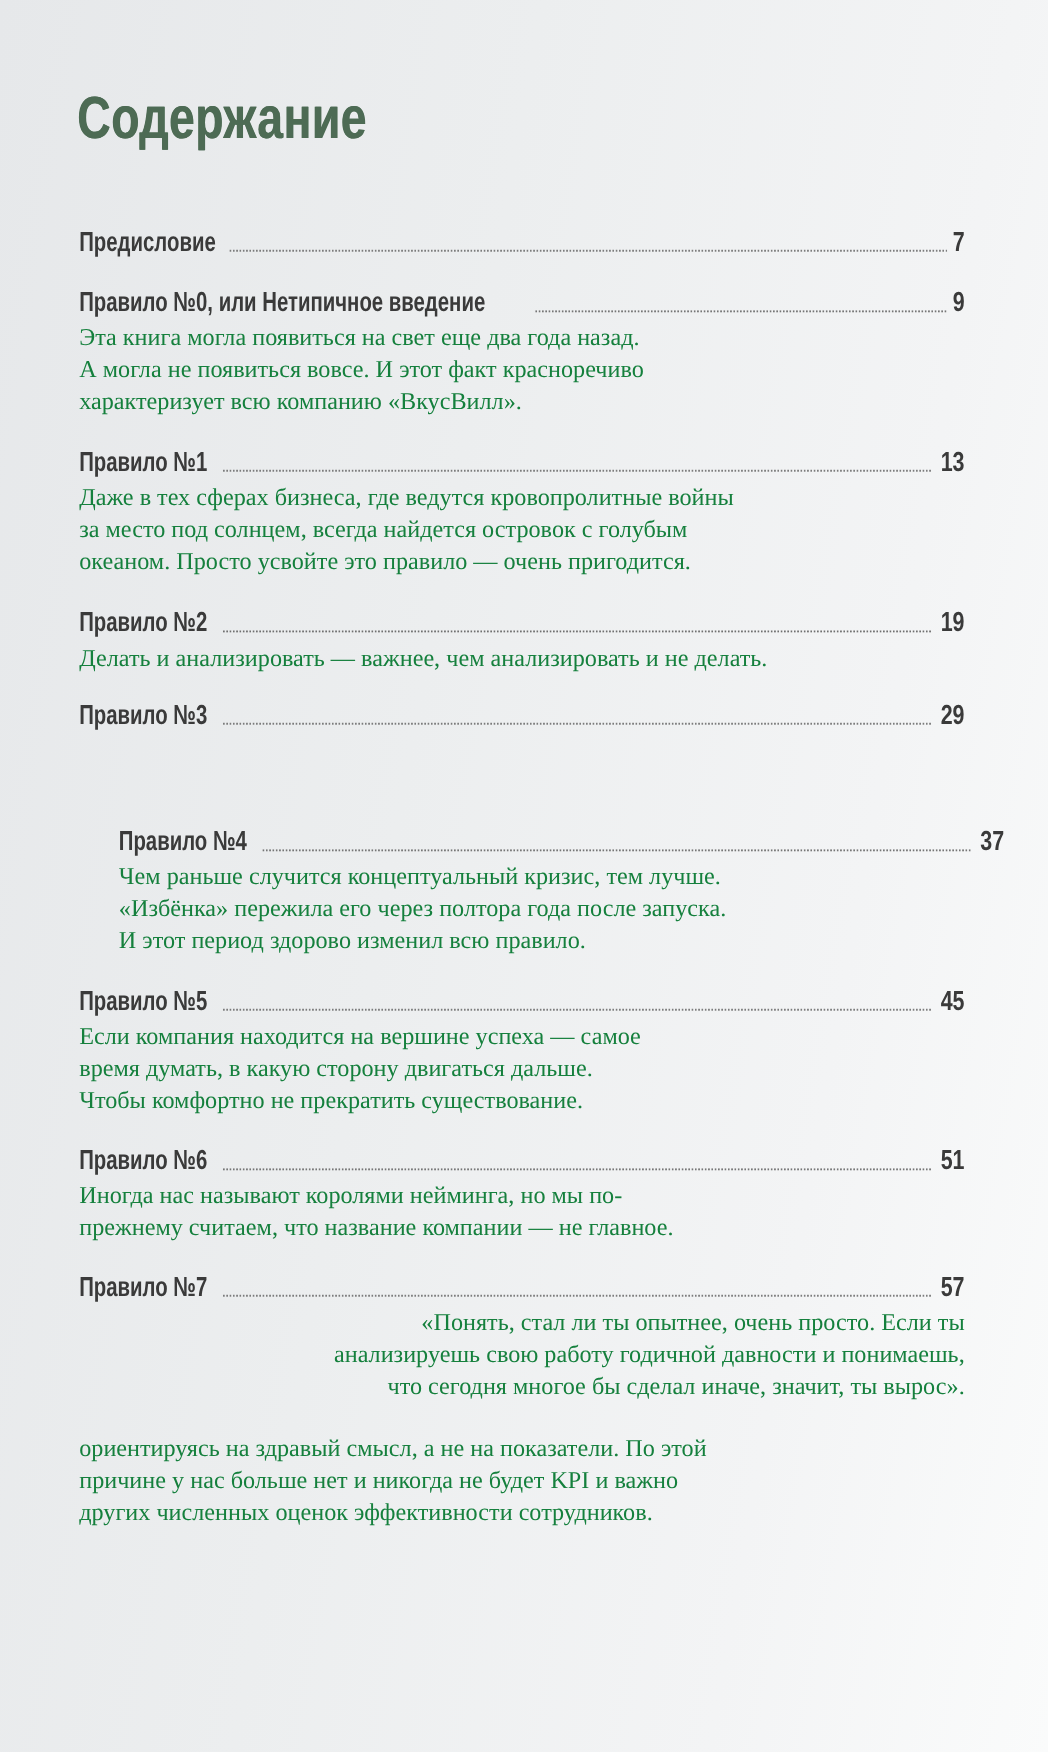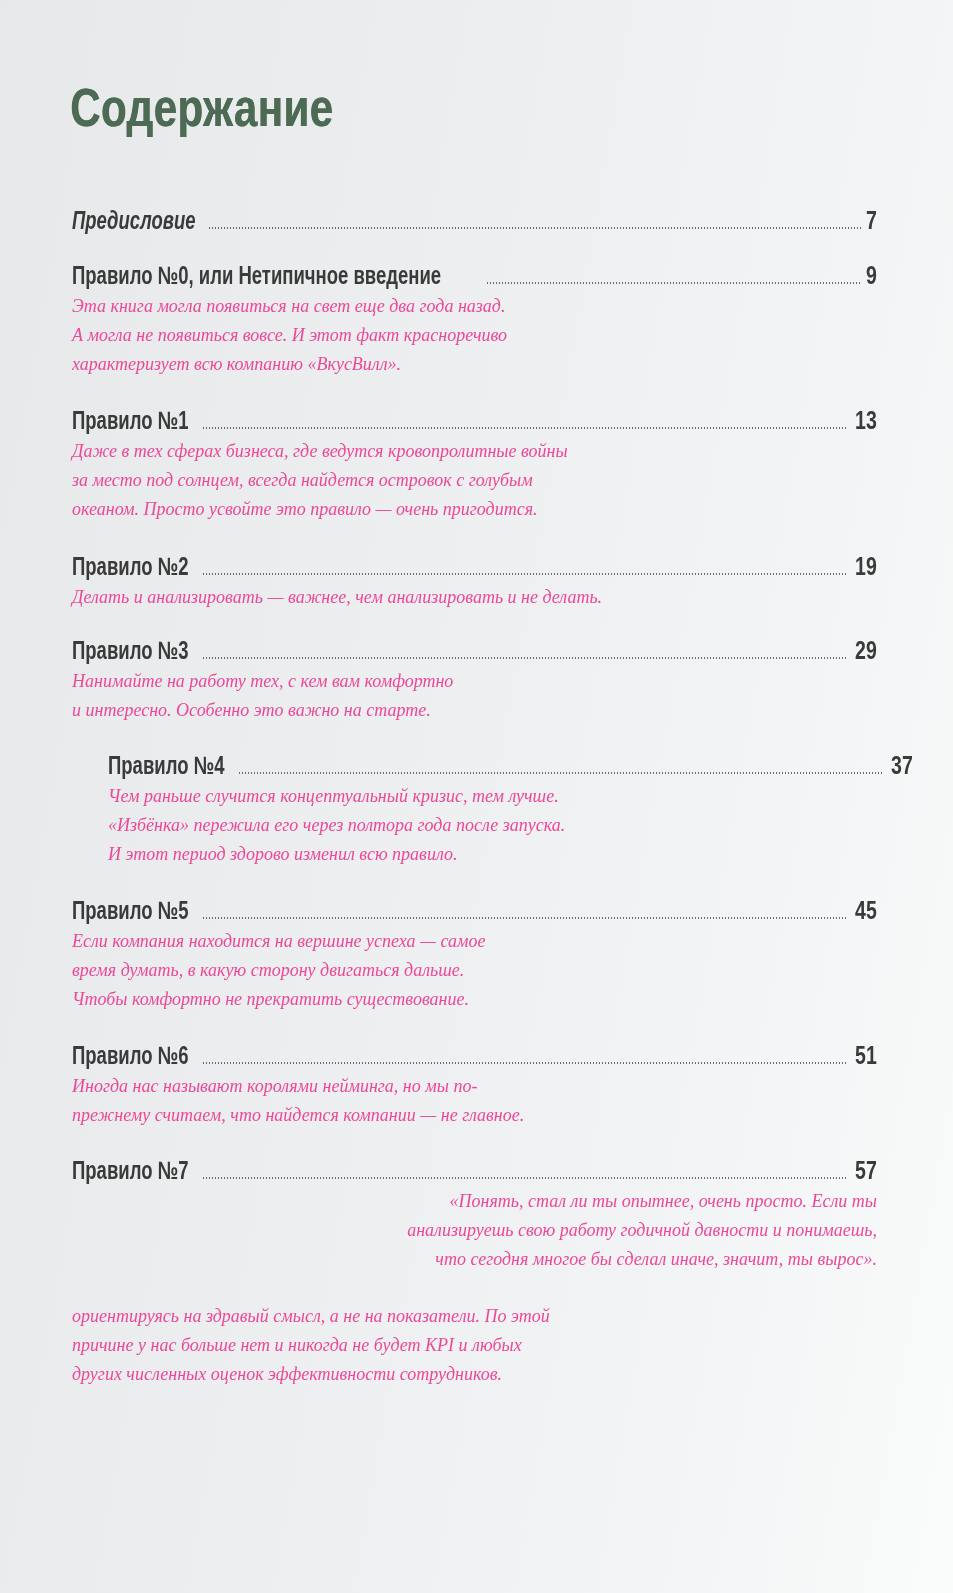--- a/index.html
+++ b/index.html
@@ -77,39 +77,38 @@
       font-size: 25px;
       line-height: 30px;
       color: #3a3a3a;
       display: inline-block;
       transform: scaleX(0.78);
       transform-origin: right bottom;
     }
     .entry-desc {
       margin: 2px 0 0 0;
       font-family: "Liberation Serif", serif;
-      font-style: italic;
-      font-size: 18px;
+      font-size: 22px;
       line-height: 29px;
-      color: #ec4899;
+      color: #15803d;
     }
     .entry-desc span {
       display: block;
       white-space: nowrap;
     }
   </style>
 </head>
 <body>
 
 <div class="page">
   <h1 class="toc-title">Содержание</h1>
 
   <div class="entry" style="top:205px;">
     <div class="entry-head">
-      <div class="title-wrap" style="width:134px;font-style:italic;"><span class="entry-title">Предисловие</span></div>
+      <div class="title-wrap" style="width:134px;"><span class="entry-title">Предисловие</span></div>
       <div class="dots"></div>
       <span class="entry-page">7</span>
     </div>
   </div>
 
   <div class="entry" style="top:260px;">
     <div class="entry-head">
       <div class="title-wrap" style="width:412px;"><span class="entry-title">Правило №0, или Нетипичное введение</span></div>
       <div class="dots"></div>
       <span class="entry-page">9</span>
@@ -144,24 +143,20 @@
       <span>Делать и анализировать — важнее, чем анализировать и не делать.</span>
     </div>
   </div>
 
   <div class="entry" style="top:635px;">
     <div class="entry-head">
       <div class="title-wrap" style="width:128px;"><span class="entry-title">Правило №3</span></div>
       <div class="dots"></div>
       <span class="entry-page">29</span>
     </div>
-    <div class="entry-desc">
-      <span>Нанимайте на работу тех, с кем вам комфортно</span>
-      <span>и интересно. Особенно это важно на старте.</span>
-    </div>
   </div>
 
   <div class="entry" style="top:750px;margin-left:36px;">
     <div class="entry-head">
       <div class="title-wrap" style="width:128px;"><span class="entry-title">Правило №4</span></div>
       <div class="dots"></div>
       <span class="entry-page">37</span>
     </div>
     <div class="entry-desc">
       <span>Чем раньше случится концептуальный кризис, тем лучше.</span>
@@ -184,37 +179,37 @@
   </div>
 
   <div class="entry" style="top:1040px;">
     <div class="entry-head">
       <div class="title-wrap" style="width:128px;"><span class="entry-title">Правило №6</span></div>
       <div class="dots"></div>
       <span class="entry-page">51</span>
     </div>
     <div class="entry-desc">
       <span>Иногда нас называют королями нейминга, но мы по-</span>
-      <span>прежнему считаем, что найдется компании — не главное.</span>
+      <span>прежнему считаем, что название компании — не главное.</span>
     </div>
   </div>
 
   <div class="entry" style="top:1155px;text-align:right;">
     <div class="entry-head">
       <div class="title-wrap" style="width:128px;"><span class="entry-title">Правило №7</span></div>
       <div class="dots"></div>
       <span class="entry-page">57</span>
     </div>
     <div class="entry-desc">
       <span>«Понять, стал ли ты опытнее, очень просто. Если ты</span>
       <span>анализируешь свою работу годичной давности и понимаешь,</span>
       <span>что сегодня многое бы сделал иначе, значит, ты вырос».</span>
     </div>
   </div>
 
   <div class="entry" style="top:1300px;">
     <div class="entry-desc">
       <span>ориентируясь на здравый смысл, а не на показатели. По этой</span>
-      <span>причине у нас больше нет и никогда не будет KPI и любых</span>
+      <span>причине у нас больше нет и никогда не будет KPI и важно</span>
       <span>других численных оценок эффективности сотрудников.</span>
     </div>
   </div>
 </div>
 
 </body></html>

